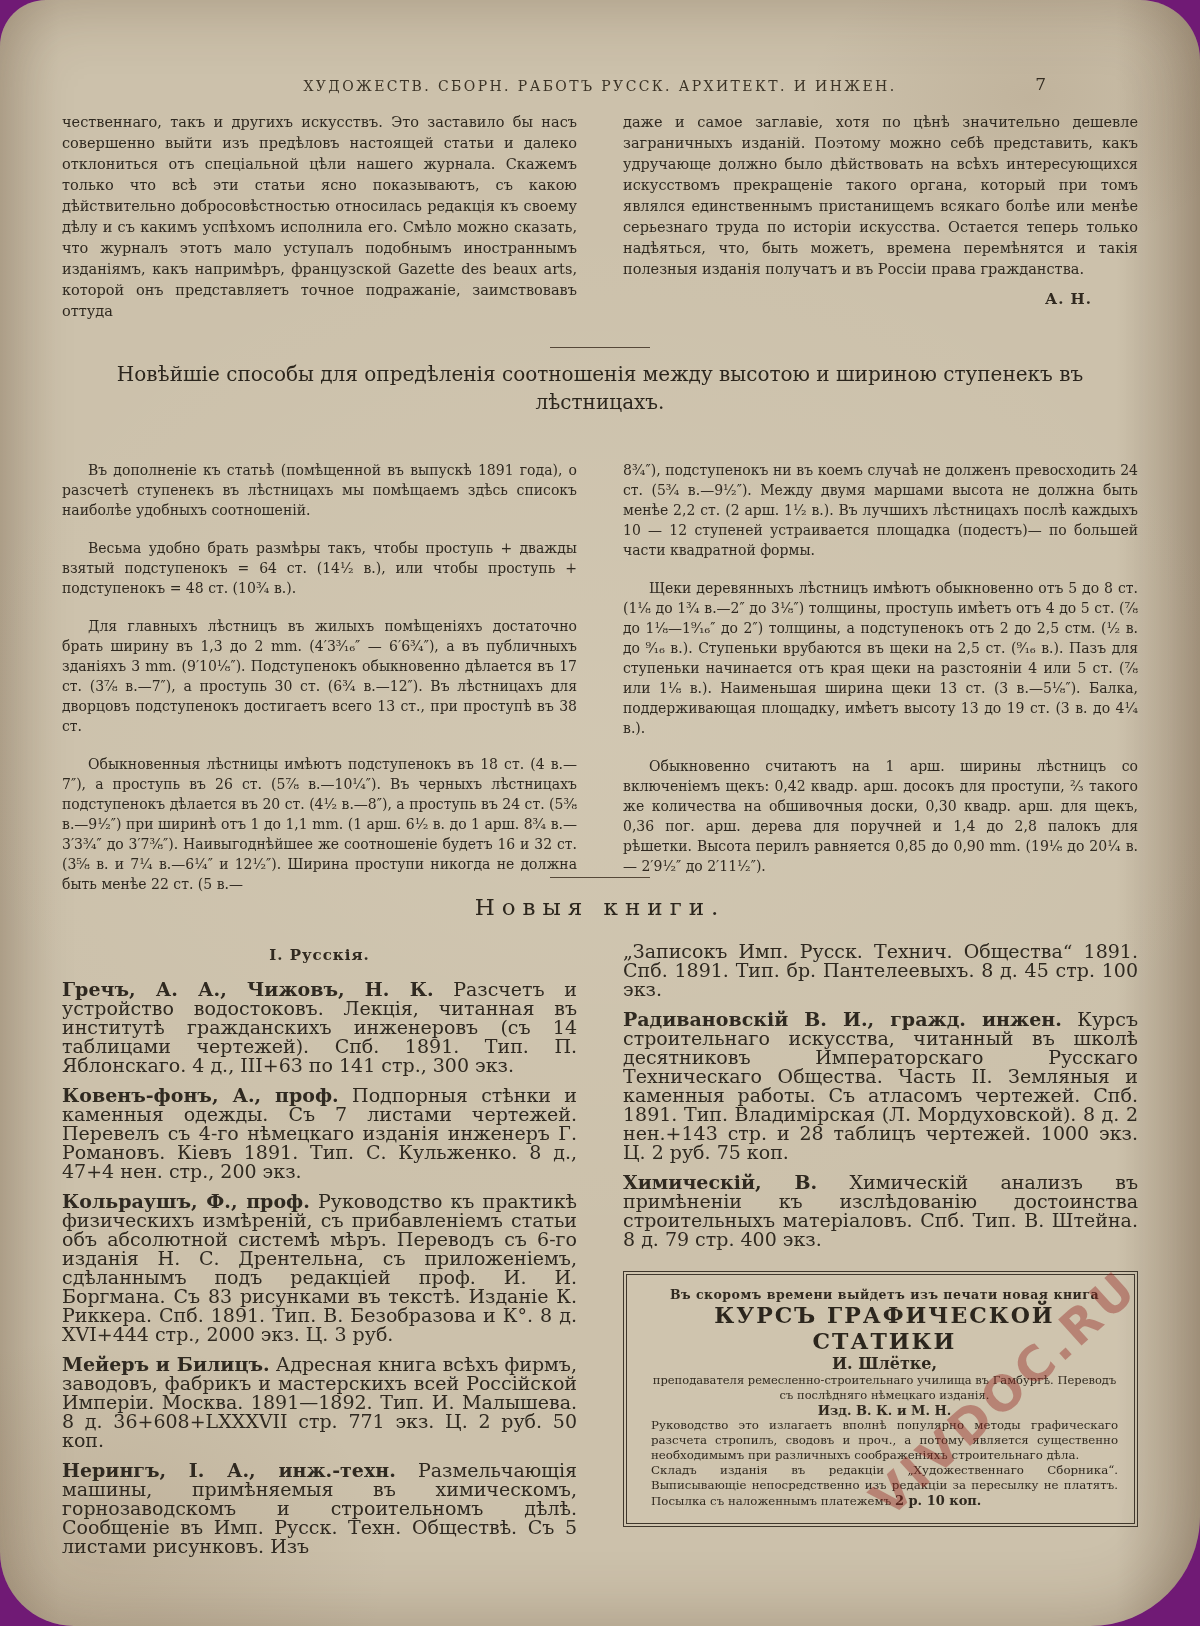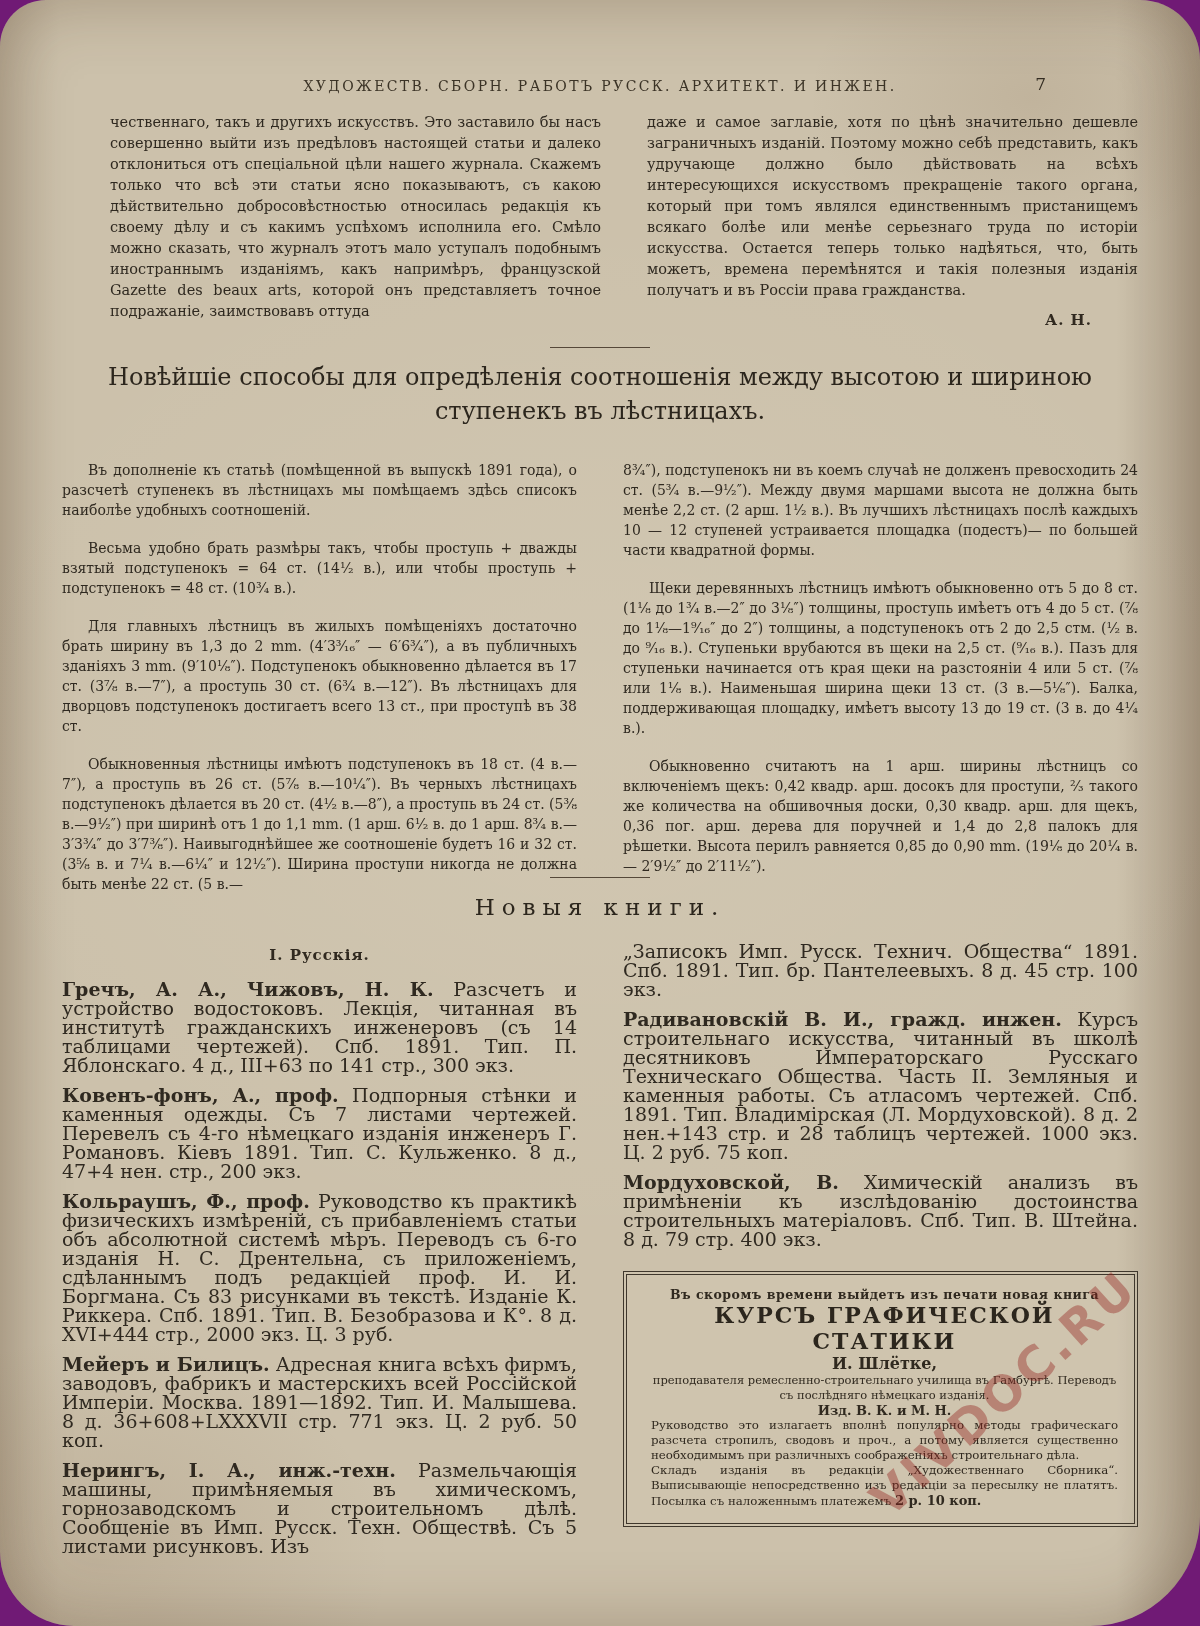--- a/index.html
+++ b/index.html
@@ -44,31 +44,31 @@
     font-size: 14.5px; line-height: 21px; text-align: justify;
     text-indent: 26px; color: #2f2920;
   }
   .article-2 .body-text { font-size: 14px; line-height: 20px; }
   .no-indent { text-indent: 0; }
   .para-gap { margin-top: 18px; }
   .signature {
     margin-top: 10px; padding-right: 46px;
     text-align: right; font-weight: bold; font-size: 15px; letter-spacing: 1px;
   }
-  .article-1 { position: absolute; top: 112px; left: 62px; right: 62px; margin-left: 48px; }
+  .article-1 { position: absolute; top: 112px; left: 62px; right: 62px; }
   .divider {
     position: absolute; left: 50%; transform: translateX(-50%);
     width: 100px; height: 0; border-top: 1.5px solid #554839;
   }
   .divider-1 { top: 347px; }
   .divider-2 { top: 877px; }
   .article-title {
     position: absolute; top: 360px; left: 70px; right: 70px;
     margin: 0; font-weight: normal;
-    font-size: 24px; line-height: 1.42; text-align: center; color: #2c261d;
+    font-size: 20px; line-height: 1.42; text-align: center; color: #2c261d;
   }
   .article-2 { position: absolute; top: 460px; left: 62px; right: 62px; }
   .books { position: absolute; top: 894px; left: 62px; right: 62px; }
   .books-title {
     margin: 0 0 22px 0; font-weight: normal; text-align: center;
     font-size: 23px; letter-spacing: 7px; color: #2c261d;
   }
   .books-subsection {
     margin: 4px 0 16px 0; text-align: center;
     font-size: 15px; font-weight: bold; letter-spacing: 1px;
@@ -183,21 +183,21 @@
 
         <div class="col">
           <p class="entry">
             <span class="entry-text">„Записокъ Имп. Русск. Технич. Общества“ 1891. Спб. 1891. Тип. бр. Пантелеевыхъ. 8 д. 45 стр. 100 экз.</span>
           </p>
           <p class="entry">
             <span class="entry-author">Радивановскій В. И., гражд. инжен.</span>
             <span class="entry-text">Курсъ строительнаго искусства, читанный въ школѣ десятниковъ Императорскаго Русскаго Техническаго Общества. Часть II. Земляныя и каменныя работы. Съ атласомъ чертежей. Спб. 1891. Тип. Владимірская (Л. Мордуховской). 8 д. 2 нен.+143 стр. и 28 таблицъ чертежей. 1000 экз. Ц. 2 руб. 75 коп.</span>
           </p>
           <p class="entry">
-            <span class="entry-author">Мордуховской, В.</span>
+            <span class="entry-author">Химическій, В.</span>
             <span class="entry-text">Химическій анализъ въ примѣненіи къ изслѣдованію достоинства строительныхъ матеріаловъ. Спб. Тип. В. Штейна. 8 д. 79 стр. 400 экз.</span>
           </p>
 
           <div class="ad-box">
             <p class="ad-intro">Въ скоромъ времени выйдетъ изъ печати новая книга</p>
             <p class="ad-title">КУРСЪ ГРАФИЧЕСКОЙ СТАТИКИ</p>
             <p class="ad-author">И. Шлётке,</p>
             <p class="ad-author-desc">преподавателя ремесленно-строительнаго училища въ Гамбургѣ. Переводъ съ послѣдняго нѣмецкаго изданія.</p>
             <p class="ad-publisher">Изд. В. К. и М. Н.</p>
             <p class="ad-desc">Руководство это излагаетъ вполнѣ популярно методы графическаго разсчета стропилъ, сводовъ и проч., а потому является существенно необходимымъ при различныхъ соображеніяхъ строительнаго дѣла.</p>

